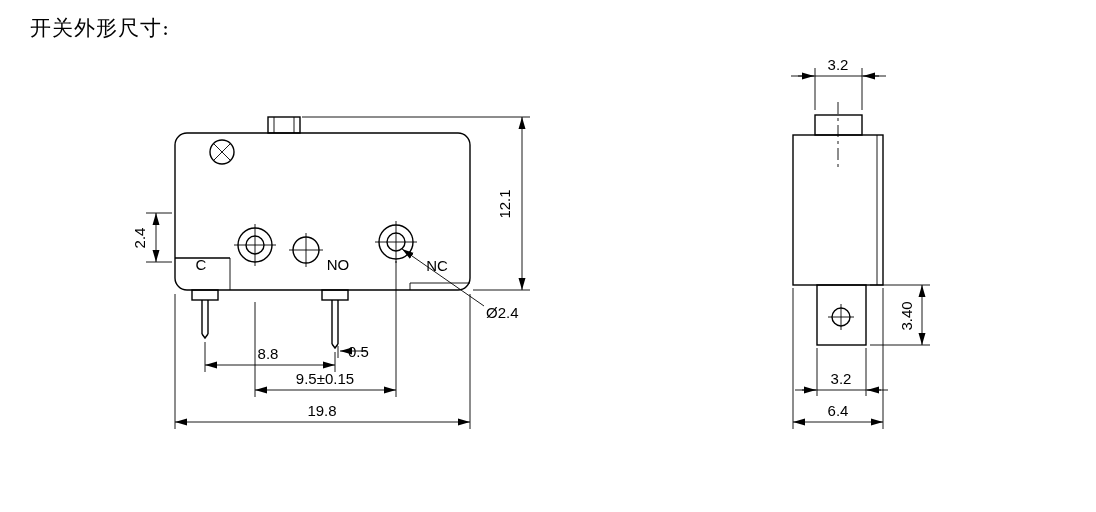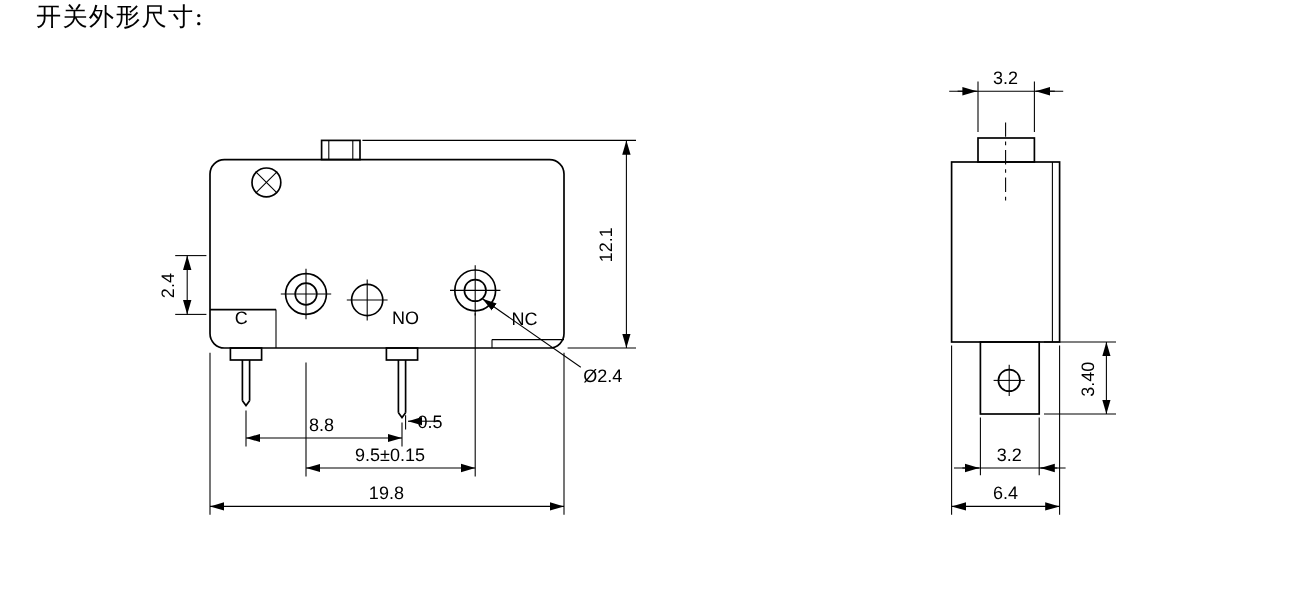--- a/index.html
+++ b/index.html
@@ -1,18 +1,18 @@
 <!DOCTYPE html>
 <html><head>
 <meta charset="utf-8">
 <style>
   html,body{margin:0;padding:0;background:#fff;}
   .stage{position:relative;width:1096px;height:512px;background:#ffffff;overflow:hidden;
          font-family:"Liberation Sans",sans-serif;}
-  .title{position:absolute;left:30px;top:0;font-family:"DejaVu Serif","Liberation Serif",serif;
+  .title{position:absolute;left:30px;top:14px;font-family:"DejaVu Serif","Liberation Serif",serif;
          font-size:21px;color:#000;letter-spacing:1px;}
   svg{position:absolute;left:0;top:0;}
   .obj{stroke:#000;stroke-width:1.4;fill:none;}
   .thin{stroke:#000;stroke-width:0.9;fill:none;}
   .dim{stroke:#000;stroke-width:0.9;fill:none;}
   .cline{stroke:#000;stroke-width:0.9;fill:none;stroke-dasharray:12 4 3 4;}
   text{fill:#000;font-family:"Liberation Sans",sans-serif;font-size:15px;}
   .lbl{font-size:15px;}
 </style>
 </head>

